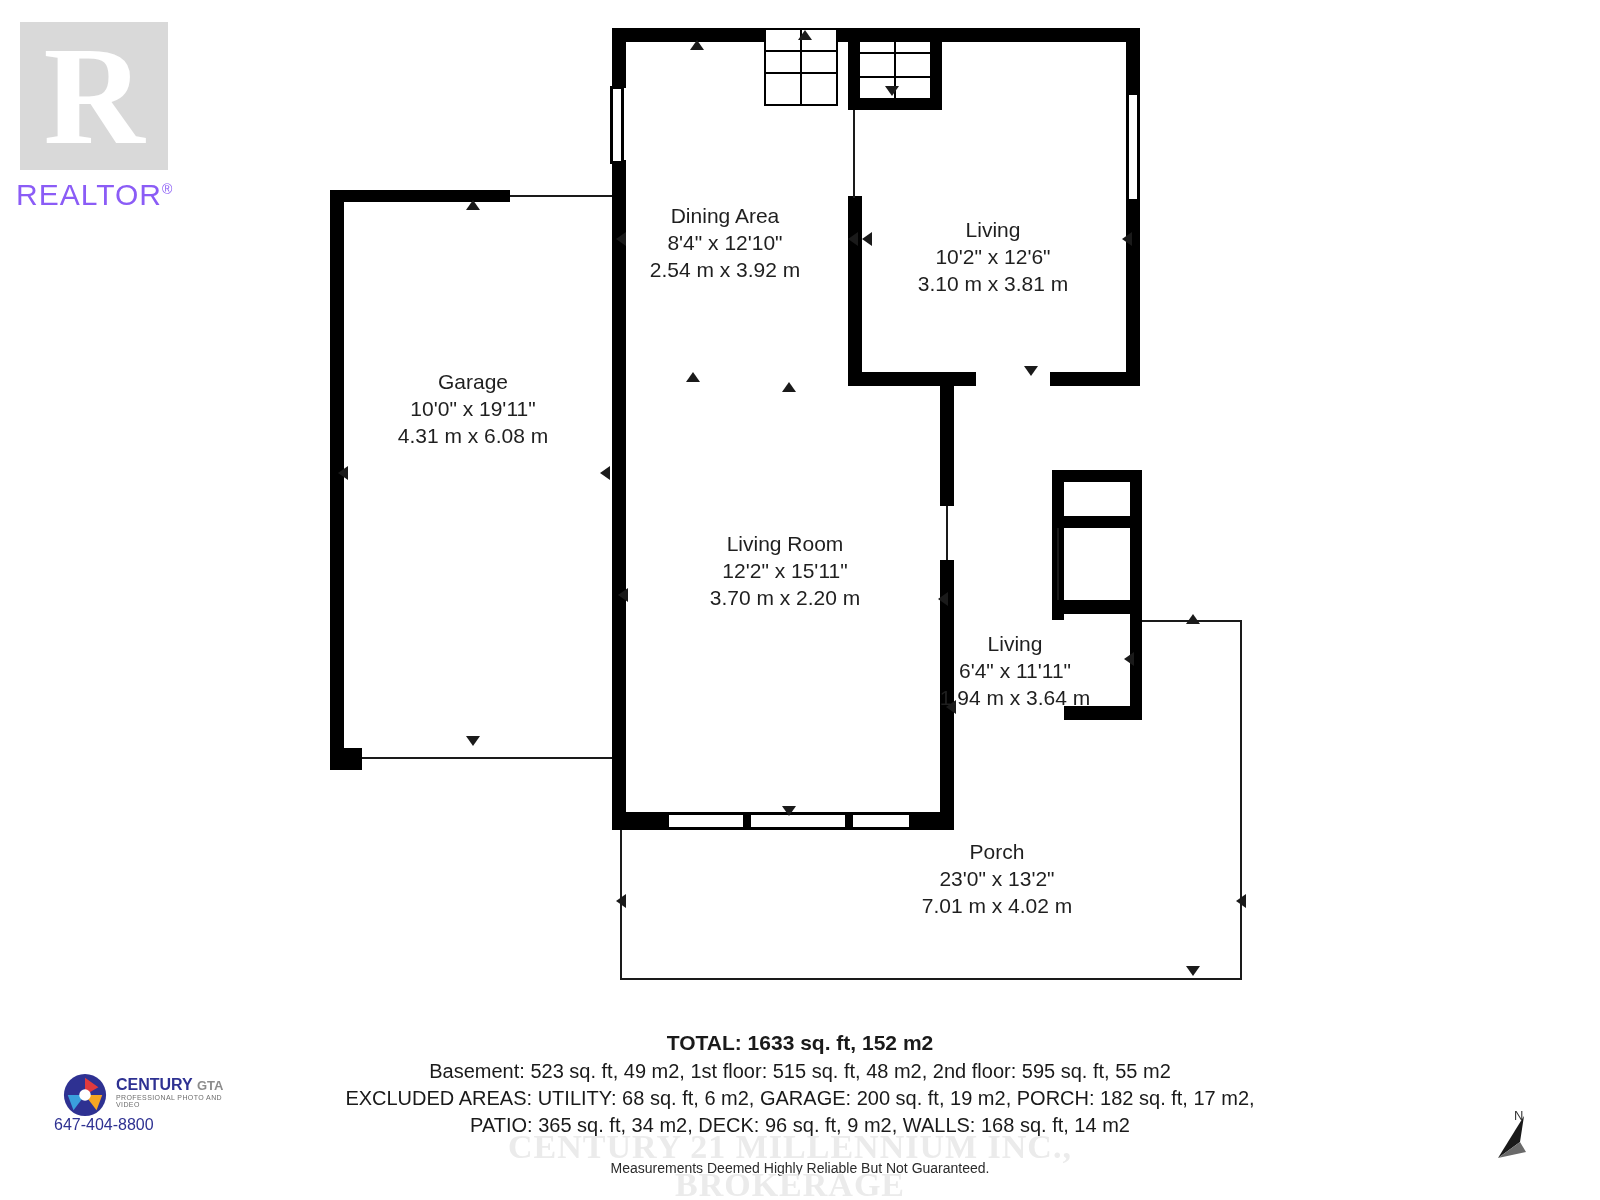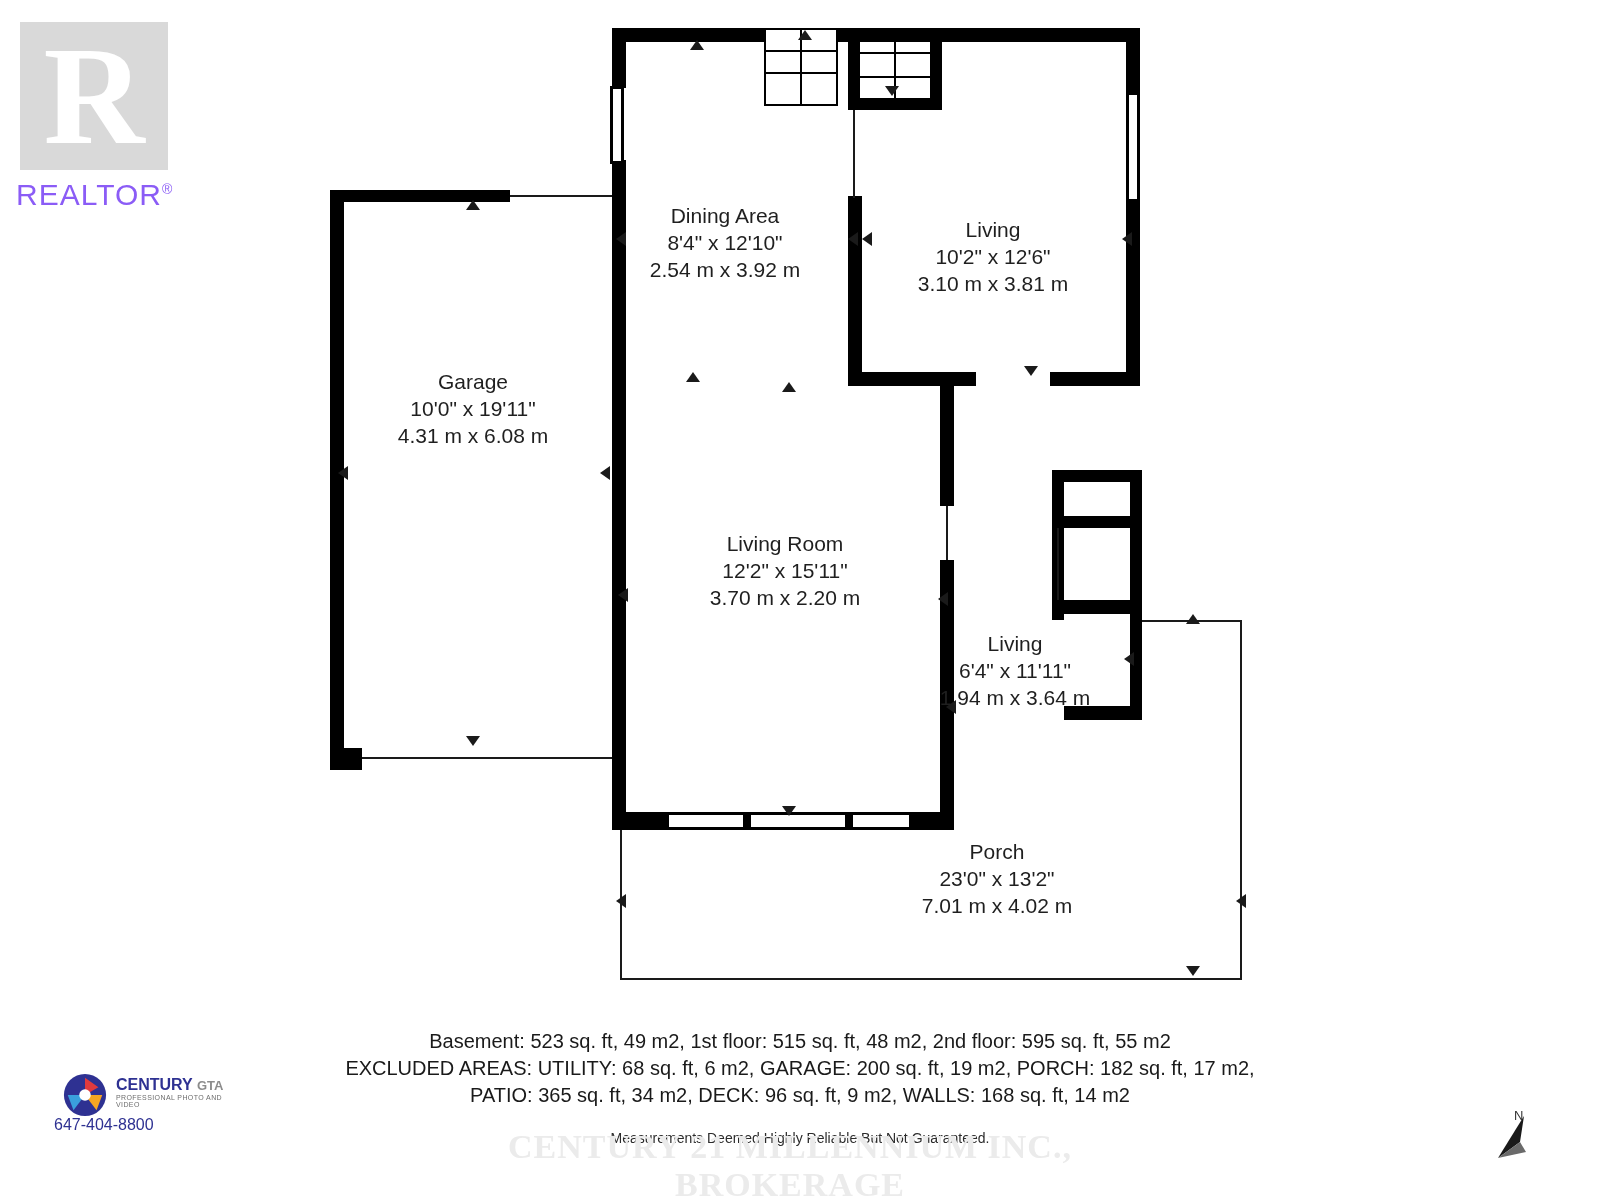--- a/index.html
+++ b/index.html
@@ -199,20 +199,21 @@
 
     <div class="label" style="left:874px;top:838px;width:246px;">
       <div class="name">Porch</div>
       <div class="dim">23'0" x 13'2"</div>
       <div class="dim">7.01 m x 4.02 m</div>
     </div>
 
   </div>
 
   <div class="summary">
+    <div class="total">TOTAL: 1633 sq. ft, 152 m2</div>
     <div class="line">Basement: 523 sq. ft, 49 m2, 1st floor: 515 sq. ft, 48 m2, 2nd floor: 595 sq. ft, 55 m2</div>
     <div class="line">EXCLUDED AREAS: UTILITY: 68 sq. ft, 6 m2, GARAGE: 200 sq. ft, 19 m2, PORCH: 182 sq. ft, 17 m2,</div>
     <div class="line">PATIO: 365 sq. ft, 34 m2, DECK: 96 sq. ft, 9 m2, WALLS: 168 sq. ft, 14 m2</div>
     <div class="note">Measurements Deemed Highly Reliable But Not Guaranteed.</div>
   </div>
 
   <div class="broker-wm">CENTURY 21 MILLENNIUM INC., BROKERAGE</div>
 
   <div class="vgta">
     <div class="mark">

